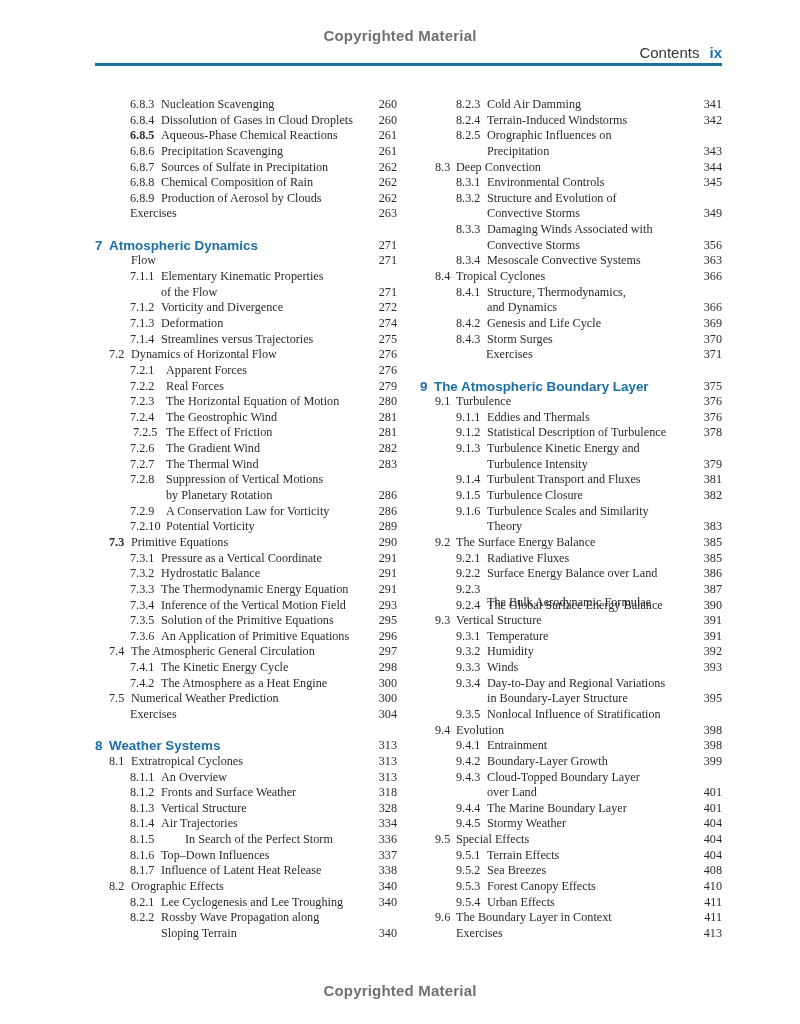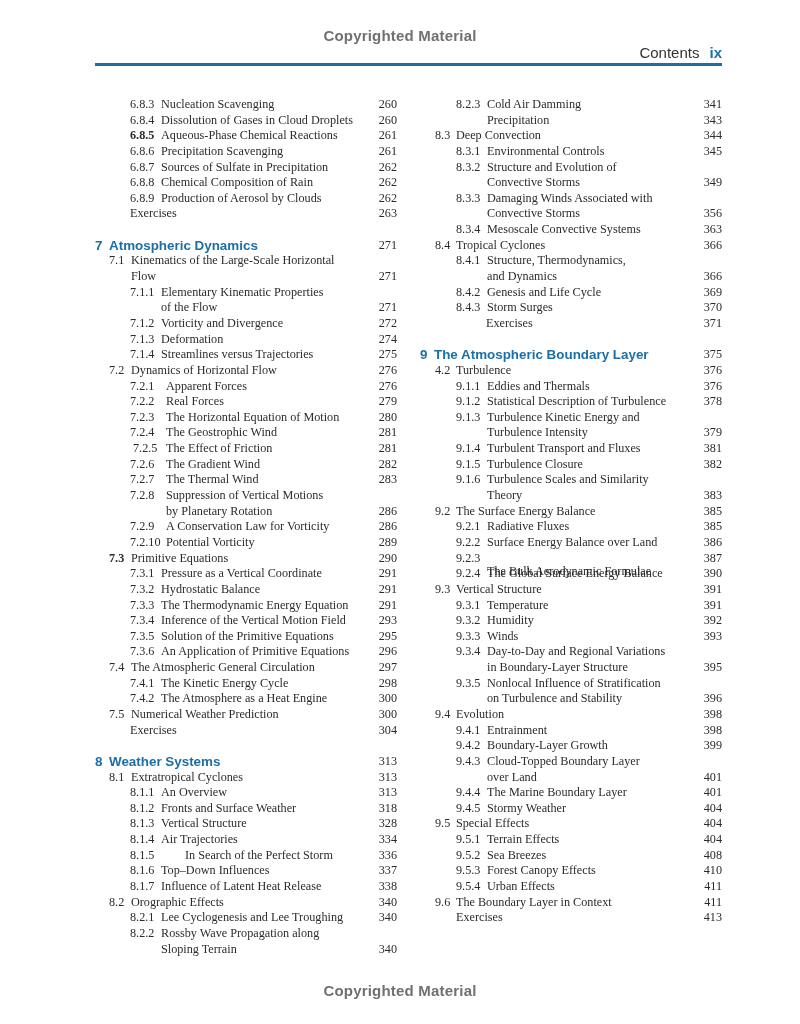--- a/index.html
+++ b/index.html
@@ -77,24 +77,20 @@
       <span class="title" style="left: 35px;">Exercises</span>
       <span class="page">263</span>
     </div>
     <div class="gap"></div>
     <div class="row chapter" style="height: 15.65px;">
       <span class="num" style="left: 0px;">7</span>
       <span class="title" style="left: 14px;">Atmospheric Dynamics</span>
       <span class="page">271</span>
     </div>
     <div class="row" style="height: 15.65px;">
-      <span class="num" style="left: 14px;">7.1</span>
-      <span class="title" style="left: 36px;">Kinematics of the Large-Scale Horizontal</span>
-    </div>
-    <div class="row" style="height: 15.65px;">
       <span class="title" style="left: 36px;">Flow</span>
       <span class="page">271</span>
     </div>
     <div class="row" style="height: 15.65px;">
       <span class="num" style="left: 35px; text-align: center;">7.1.1</span>
       <span class="title" style="left: 66px;">Elementary Kinematic Properties</span>
     </div>
     <div class="row" style="height: 15.65px;">
       <span class="title" style="left: 66px;">of the Flow</span>
       <span class="page">271</span>
@@ -296,20 +292,29 @@
       <span class="page">340</span>
     </div>
   </div>
 <div class="col col-right">
     <div class="row" style="height: 15.65px;">
       <span class="num" style="left: 36px;">8.2.3</span>
       <span class="title" style="left: 67px;">Cold Air Damming</span>
       <span class="page">341</span>
     </div>
     <div class="row" style="height: 15.65px;">
+      <span class="num" style="left: 36px;">8.2.4</span>
+      <span class="title" style="left: 67px;">Terrain-Induced Windstorms</span>
+      <span class="page">342</span>
+    </div>
+    <div class="row" style="height: 15.65px;">
+      <span class="num" style="left: 36px;">8.2.5</span>
+      <span class="title" style="left: 67px;">Orographic Influences on</span>
+    </div>
+    <div class="row" style="height: 15.65px;">
       <span class="title" style="left: 67px;">Precipitation</span>
       <span class="page">343</span>
     </div>
     <div class="row" style="height: 15.65px;">
       <span class="num" style="left: 15px;">8.3</span>
       <span class="title" style="left: 36px;">Deep Convection</span>
       <span class="page">344</span>
     </div>
     <div class="row" style="height: 15.65px;">
       <span class="num" style="left: 36px;">8.3.1</span>
@@ -364,21 +369,21 @@
       <span class="title" style="left: 66px;">Exercises</span>
       <span class="page">371</span>
     </div>
     <div class="gap"></div>
     <div class="row chapter" style="height: 15.65px;">
       <span class="num" style="left: 0px;">9</span>
       <span class="title" style="left: 14px;">The Atmospheric Boundary Layer</span>
       <span class="page">375</span>
     </div>
     <div class="row" style="height: 15.65px;">
-      <span class="num" style="left: 15px;">4.2</span>
+      <span class="num" style="left: 15px;">9.1</span>
       <span class="title" style="left: 36px;">Turbulence</span>
       <span class="page">376</span>
     </div>
     <div class="row" style="height: 15.65px;">
       <span class="num" style="left: 36px;">9.1.1</span>
       <span class="title" style="left: 67px;">Eddies and Thermals</span>
       <span class="page">376</span>
     </div>
     <div class="row" style="height: 15.65px;">
       <span class="num" style="left: 36px;">9.1.2</span>
@@ -460,24 +465,20 @@
       <span class="num" style="left: 36px;">9.3.4</span>
       <span class="title" style="left: 67px;">Day-to-Day and Regional Variations</span>
     </div>
     <div class="row" style="height: 15.65px;">
       <span class="title" style="left: 67px;">in Boundary-Layer Structure</span>
       <span class="page">395</span>
     </div>
     <div class="row" style="height: 15.65px;">
       <span class="num" style="left: 36px;">9.3.5</span>
       <span class="title" style="left: 67px;">Nonlocal Influence of Stratification</span>
-    </div>
-    <div class="row" style="height: 15.65px;">
-      <span class="title" style="left: 67px;">on Turbulence and Stability</span>
-      <span class="page">396</span>
     </div>
     <div class="row" style="height: 15.65px;">
       <span class="num" style="left: 15px;">9.4</span>
       <span class="title" style="left: 36px;">Evolution</span>
       <span class="page">398</span>
     </div>
     <div class="row" style="height: 15.65px;">
       <span class="num" style="left: 36px;">9.4.1</span>
       <span class="title" style="left: 67px;">Entrainment</span>
       <span class="page">398</span>

